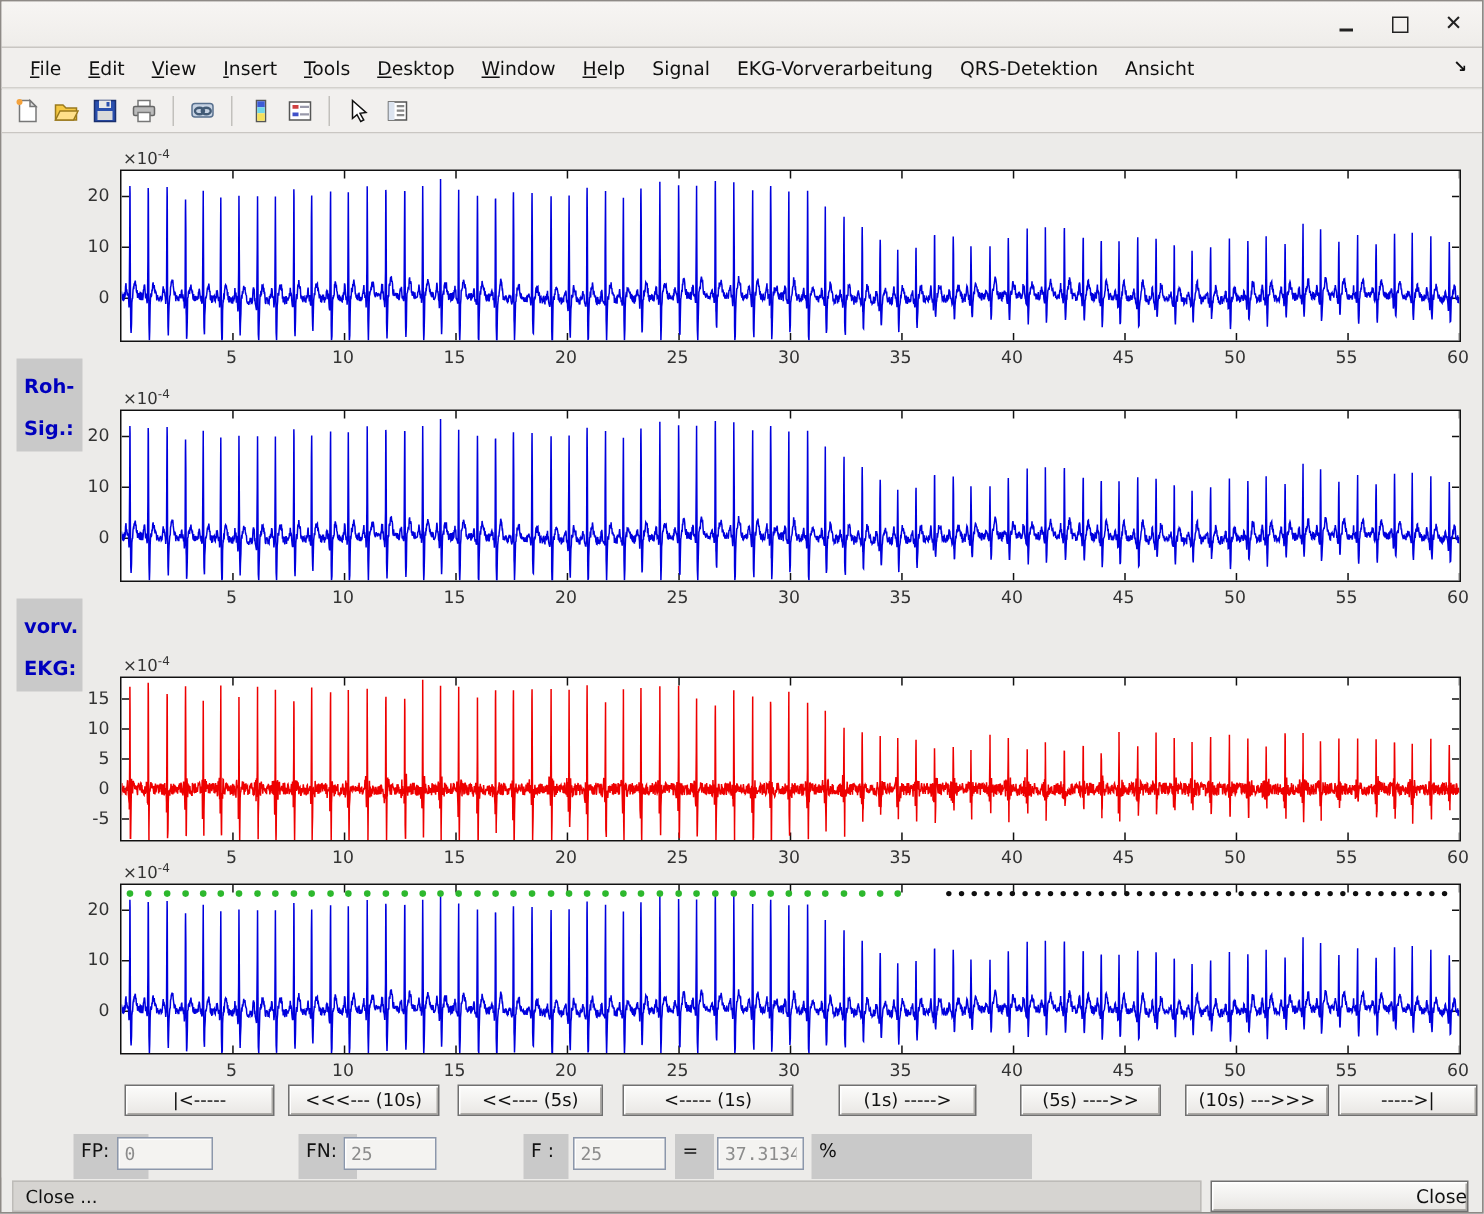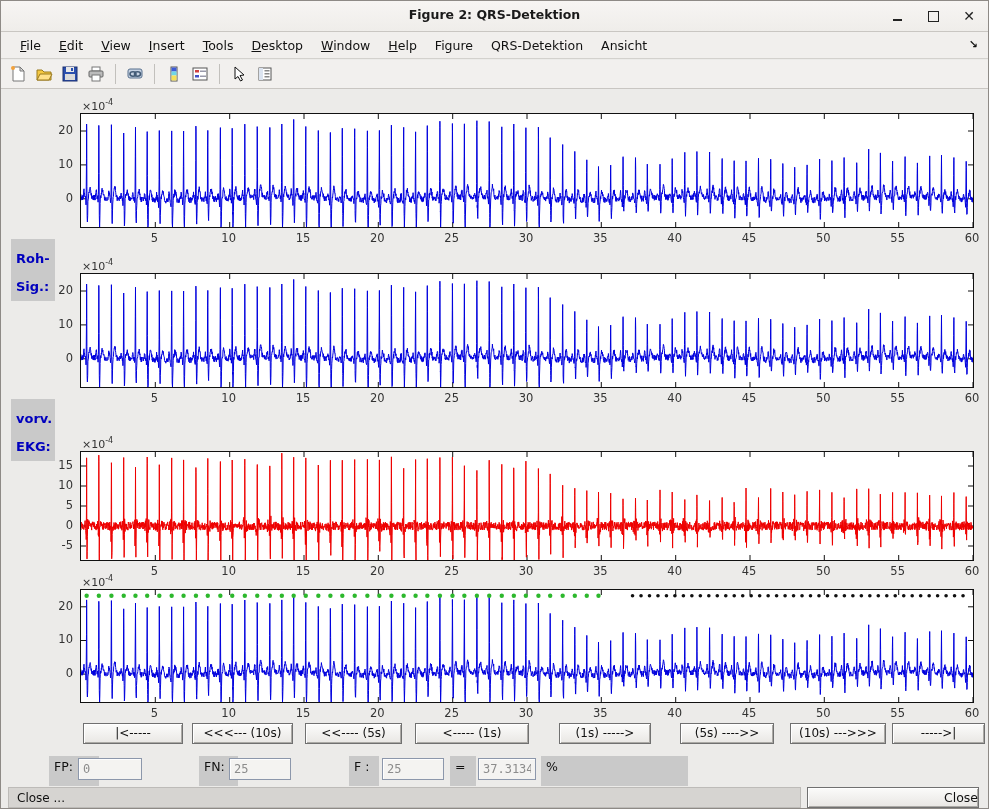--- a/index.html
+++ b/index.html
@@ -92,21 +92,20 @@
     box-shadow:inset 1px 1px 0 #FFFFFF, inset -1px -1px 0 #ABA9A5;
     font-size:12.5px;color:#111;text-align:right;line-height:19px;box-sizing:border-box;
   }
 </style>
 </head>
 <body>
 
 <div class="window">
 
   <div class="titlebar">
-    <span class="title">Figure 2: QRS-Detektion</span>
     <span class="winbtns">
       <span class="winbtn">
           <span class="minbar"></span>
         </span>
       <span class="winbtn">
           <span class="maxbox"></span>
         </span>
       <span class="winbtn closex">✕</span>
     </span>
   </div>
@@ -114,21 +113,22 @@
   <div class="menubar" id="menubar">
 
   <span class="menuitem"><u>F</u>ile</span>
       <span class="menuitem"><u>E</u>dit</span>
       <span class="menuitem"><u>V</u>iew</span>
       <span class="menuitem"><u>I</u>nsert</span>
       <span class="menuitem"><u>T</u>ools</span>
       <span class="menuitem"><u>D</u>esktop</span>
       <span class="menuitem"><u>W</u>indow</span>
       <span class="menuitem"><u>H</u>elp</span>
-      <span class="menuitem">Figure</span>
+      <span class="menuitem">Signal</span>
+      <span class="menuitem">EKG-Vorverarbeitung</span>
       <span class="menuitem">QRS-Detektion</span>
       <span class="menuitem">Ansicht</span>
       <span class="menu-overflow">↘</span>
     </div>
 
   <div class="toolbar" id="toolbar">
       <span class="tbicon">
         <svg width="18" height="18">
           <path d="M4 2h7l4 4v10H4z" fill="#FFFFFF" stroke="#777"></path>
           <path d="M11 2l4 4h-4z" fill="#DDD" stroke="#777"></path>

